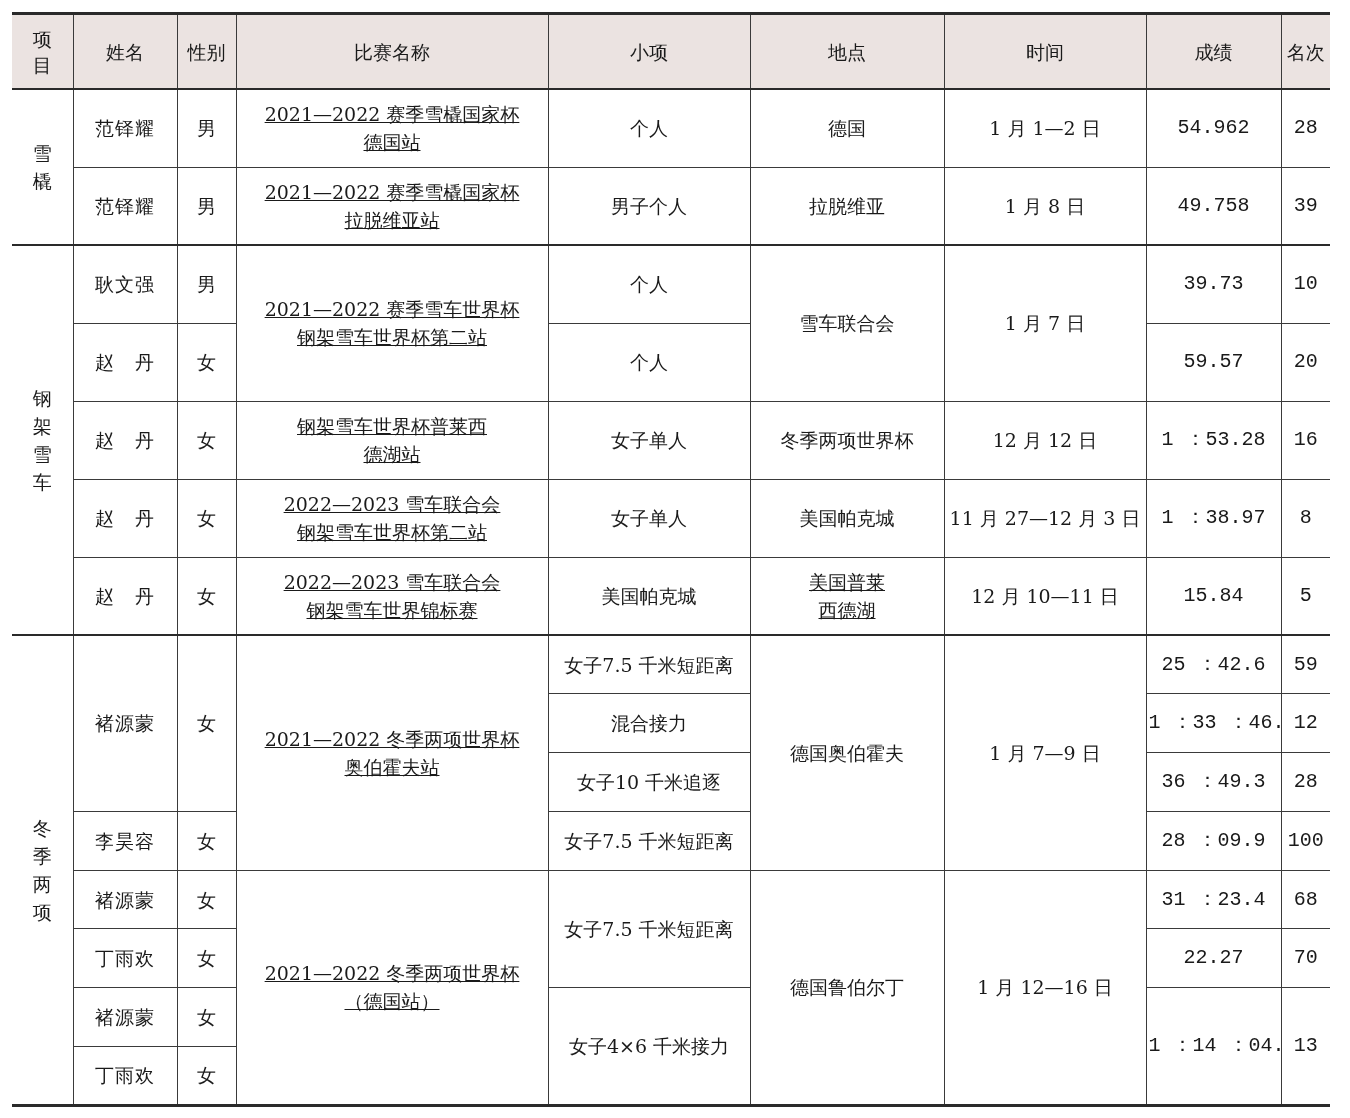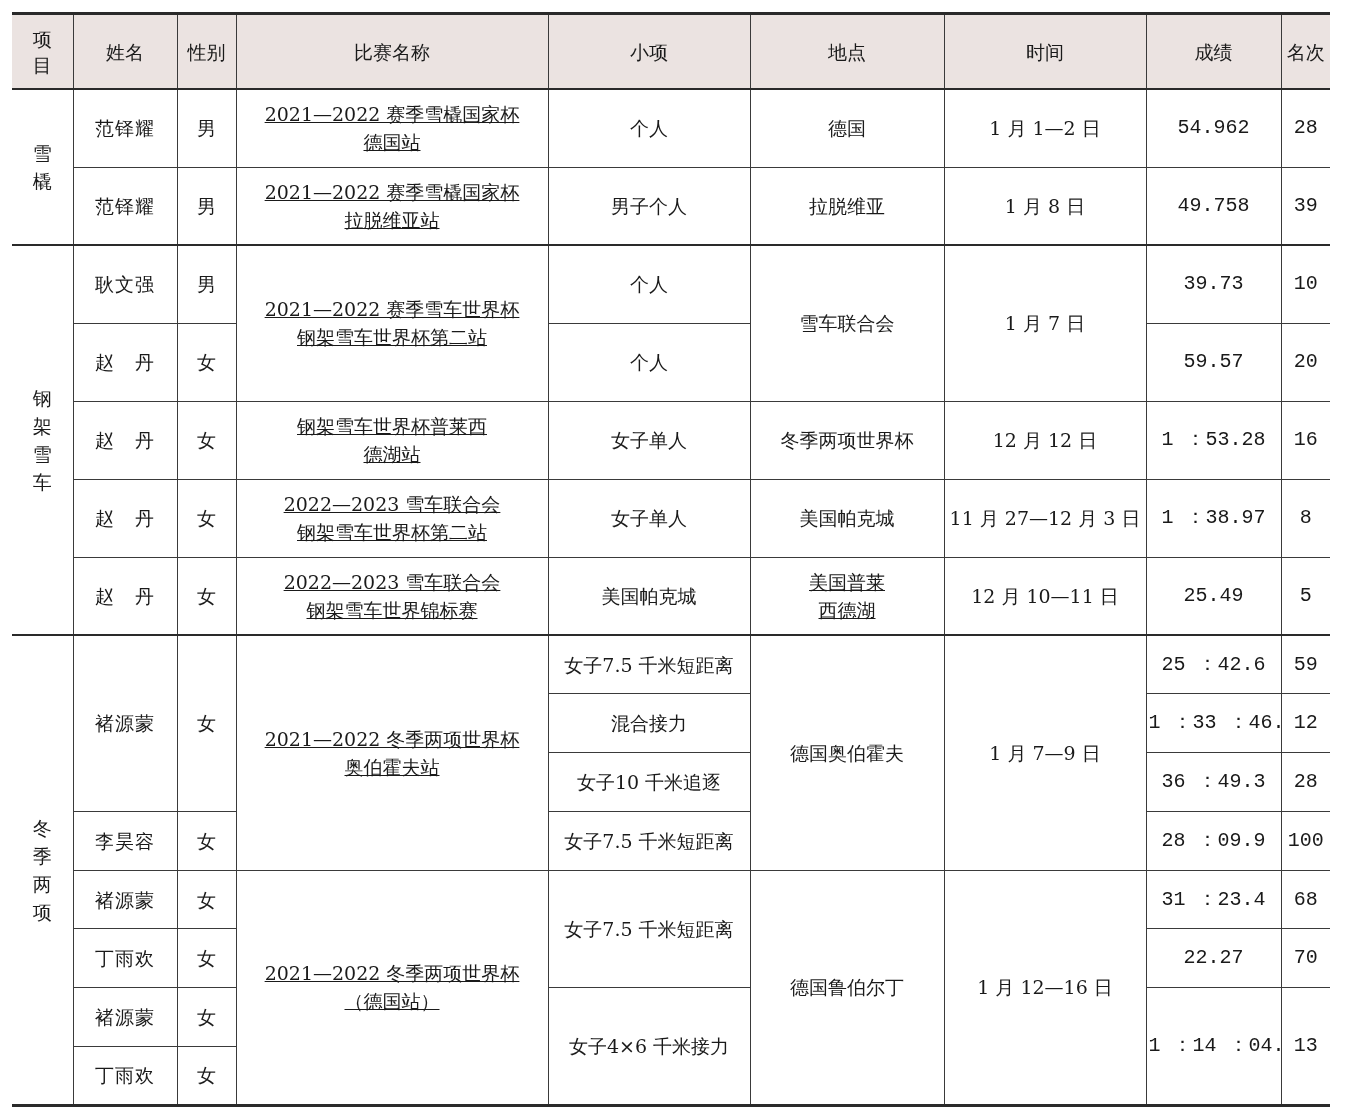--- a/index.html
+++ b/index.html
@@ -155,21 +155,21 @@
       <td class="wrap">
           <span>2022—2023 雪车联合会</span>
           <span>钢架雪车世界锦标赛</span>
         </td>
       <td>美国帕克城</td>
       <td class="wrap">
           <span>美国普莱</span>
           <span>西德湖</span>
         </td>
       <td>12 月 10—11 日</td>
-      <td class="num">25.49</td>
+      <td class="num">15.84</td>
       <td class="num">5</td>
     </tr>
   </tbody>
 
   <tbody class="group">
     <tr class="sub">
       <td rowspan="8" class="vert">
           <span>冬</span>
           <span>季</span>
           <span>两</span>

